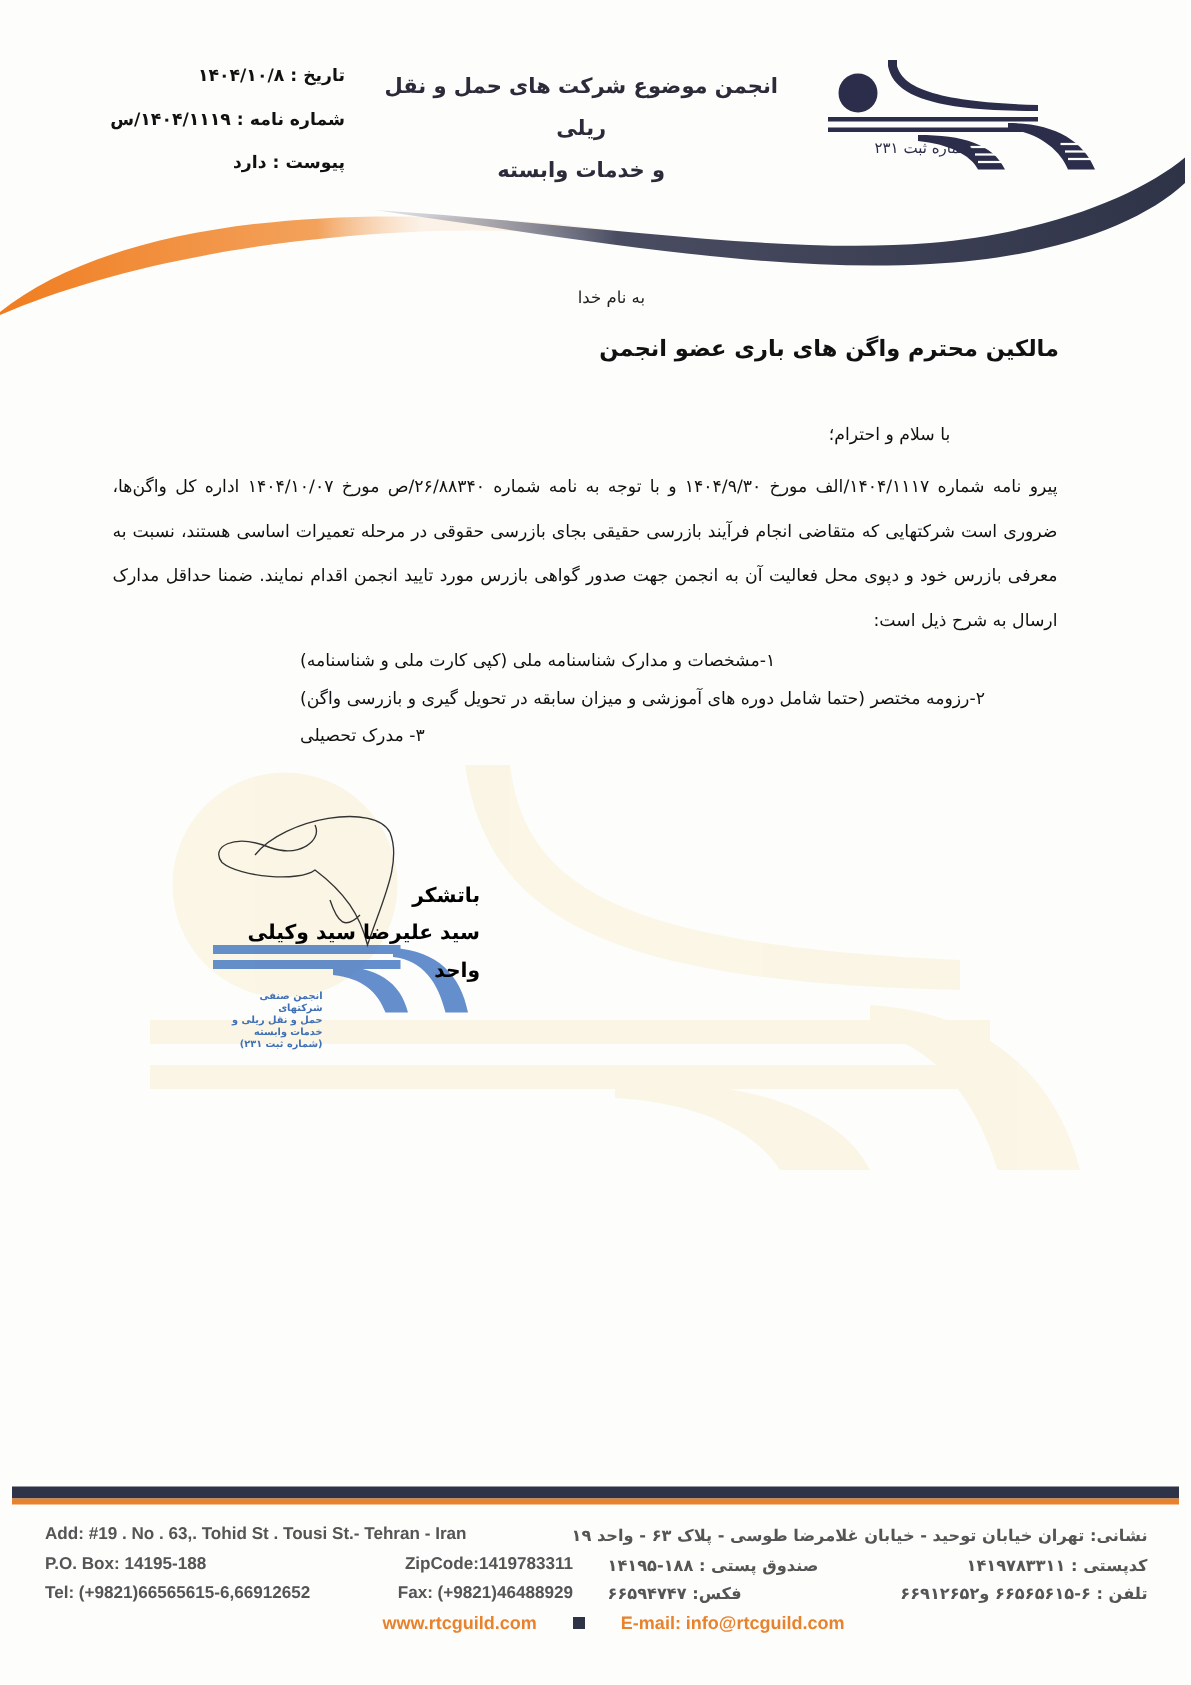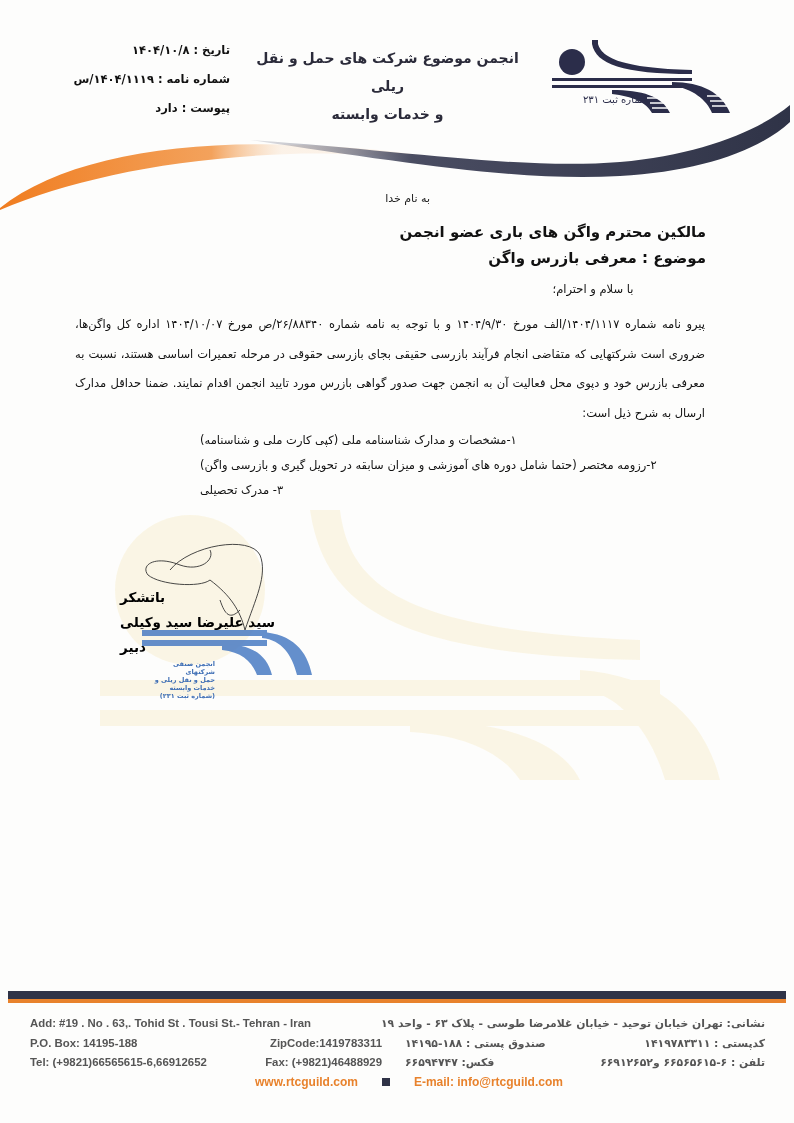--- a/index.html
+++ b/index.html
@@ -40,21 +40,21 @@
       left: 75px; top: 310px; width: 630px; text-align: justify; text-align-last: right;
       font-size: 11.5px; line-height: 29.5px;
     }
     .req-list { left: 200px; top: 428px; width: 506px; text-align: left; font-size: 11.5px; line-height: 25px; }
 
     
     .watermark { left: 80px; top: 510px; width: 650px; height: 270px; opacity: 0.55; }
     .stamp { left: 142px; top: 630px; width: 175px; height: 75px; }
     .signature-scribble { left: 140px; top: 540px; width: 130px; height: 110px; }
     .signoff {
-      left: 120px; top: 585px; width: 200px; text-align: left;
+      left: 120px; top: 585px; width: 200px; text-align: right;
       font-weight: bold; font-size: 13.5px; line-height: 25px; color: #000;
     }
     .stamp-text {
       left: 145px; top: 660px; width: 70px; text-align: right; font-size: 6.5px;
       line-height: 8px; color: #3f6fb5; font-weight: bold;
     }
 
     
     .footer-bar-dark { left: 8px; top: 991px; width: 778px; height: 8px; background: #2f3347; }
     .footer-bar-orange { left: 8px; top: 999px; width: 778px; height: 4px; background: #e8822c; }
@@ -148,37 +148,36 @@
 </div>
 
 <svg class="abs signature-scribble" viewBox="0 0 130 110">
   <path d="M30 30 C 50 5, 110 -5, 120 15 C 128 35, 115 60, 105 90 C 100 70, 90 55, 70 40 C 60 48, 20 45, 8 35 C 0 25, 15 15, 40 25 C 60 32, 75 20, 70 10 M 80 60 C 85 75, 90 80, 100 70" fill="none" stroke="#333" stroke-width="0.9"></path>
 </svg>
 
 <div class="abs basmala rtl">به نام خدا</div>
 
 <div class="abs recipients rtl">
   <div>مالکین محترم واگن های باری عضو انجمن</div>
-  <div>موضوع : معرفی بازرس واگن</div>
 </div>
 
 <div class="abs greeting rtl">با سلام و احترام؛</div>
 
 <div class="abs para rtl">پیرو نامه شماره ۱۴۰۴/۱۱۱۷/الف مورخ ۱۴۰۴/۹/۳۰ و با توجه به نامه شماره ۲۶/۸۸۳۴۰/ص مورخ ۱۴۰۴/۱۰/۰۷ اداره کل واگن‌ها، ضروری است شرکتهایی که متقاضی انجام فرآیند بازرسی حقیقی بجای بازرسی حقوقی در مرحله تعمیرات اساسی هستند، نسبت به معرفی بازرس خود و دپوی محل فعالیت آن به انجمن جهت صدور گواهی بازرس مورد تایید انجمن اقدام نمایند. ضمنا حداقل مدارک ارسال به شرح ذیل است:</div>
 
 <div class="abs req-list rtl">
   <div>۱-مشخصات و مدارک شناسنامه ملی (کپی کارت ملی و شناسنامه)</div>
   <div>۲-رزومه مختصر (حتما شامل دوره های آموزشی و میزان سابقه در تحویل گیری و بازرسی واگن)</div>
   <div>۳- مدرک تحصیلی</div>
 </div>
 
 <div class="abs signoff rtl">
   <div>باتشکر</div>
   <div>سید علیرضا سید وکیلی</div>
-  <div>دبیر</div>
+  <div>واحد</div>
 </div>
 
 <div class="abs footer-bar-dark"></div>
 <div class="abs footer-bar-orange"></div>
 
 <div class="abs footer-en">
   <div class="row">
       <span>Add: #19 . No . 63,. Tohid St . Tousi  St.- Tehran - Iran</span>
     </div>
   <div class="row">

